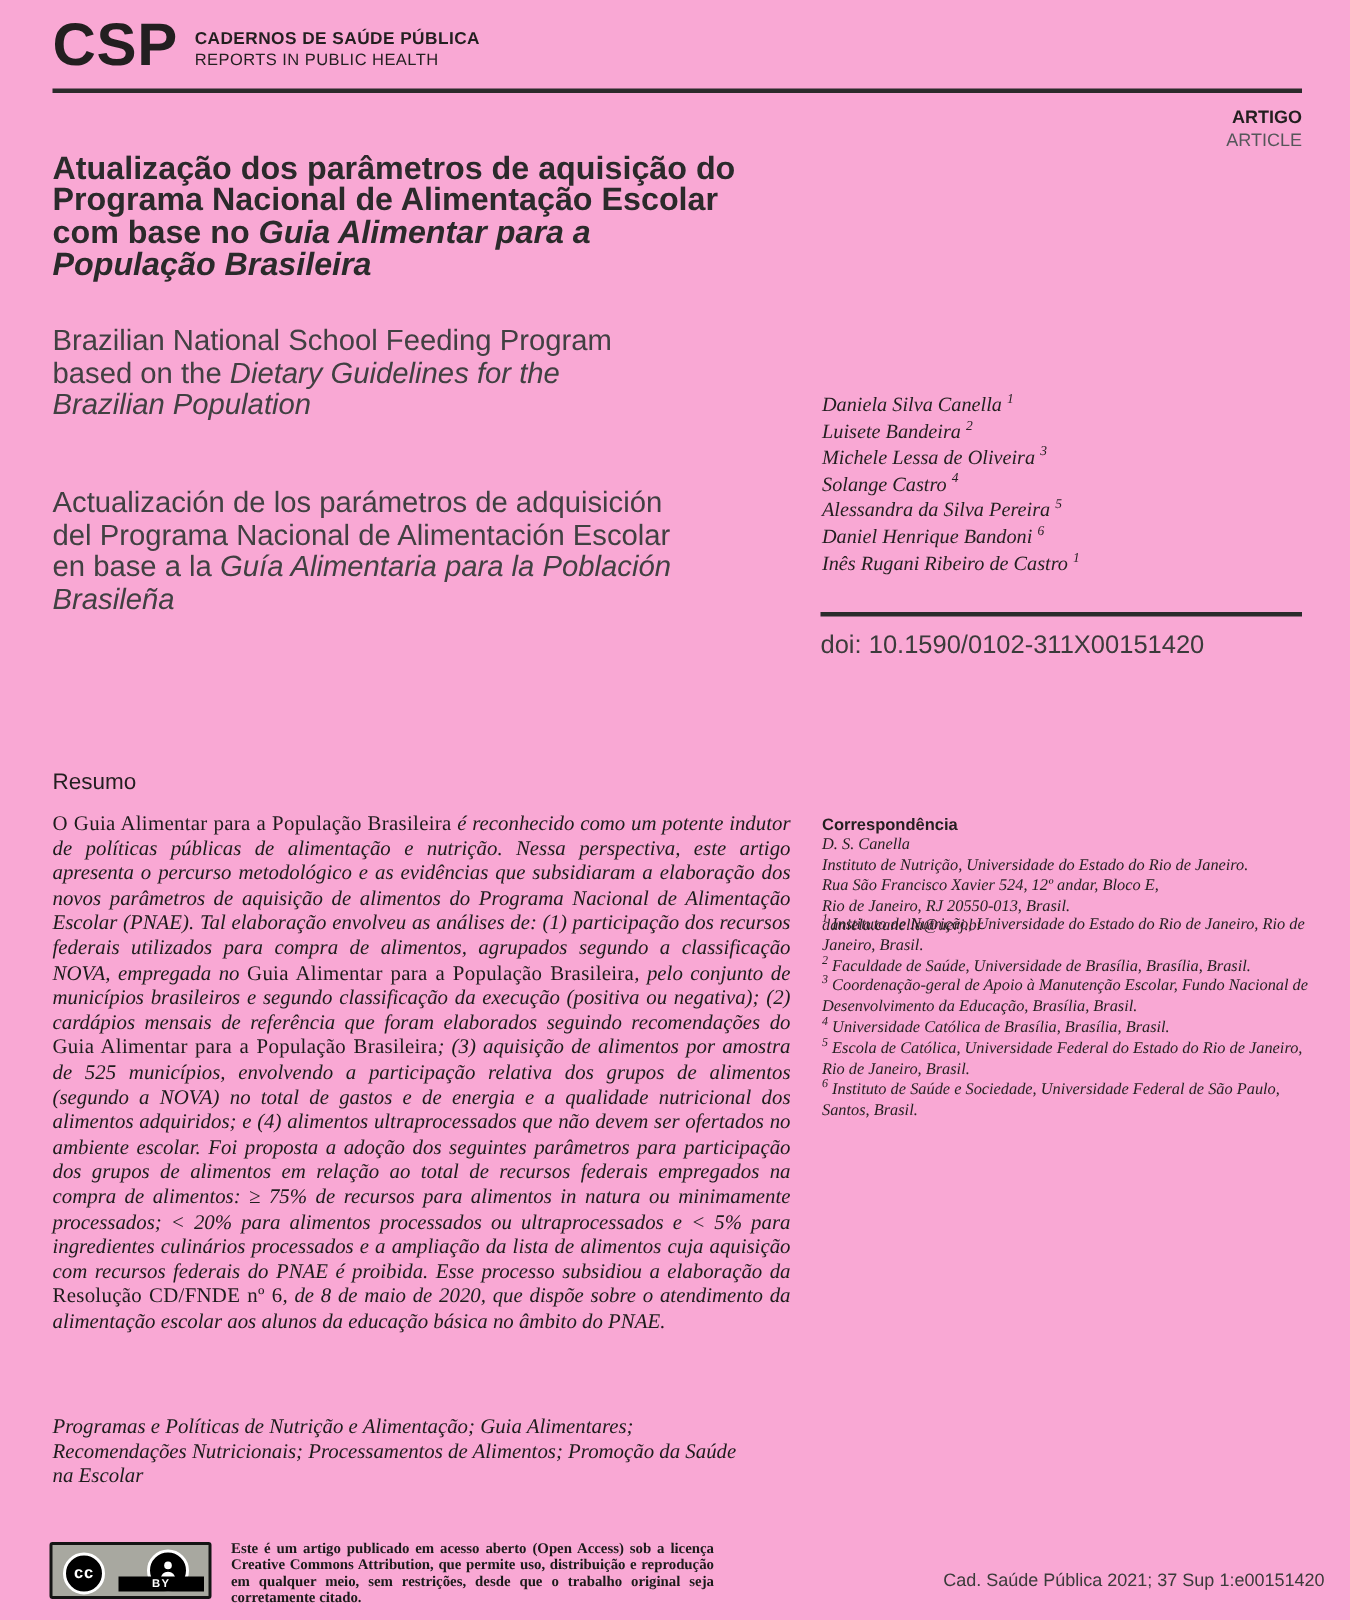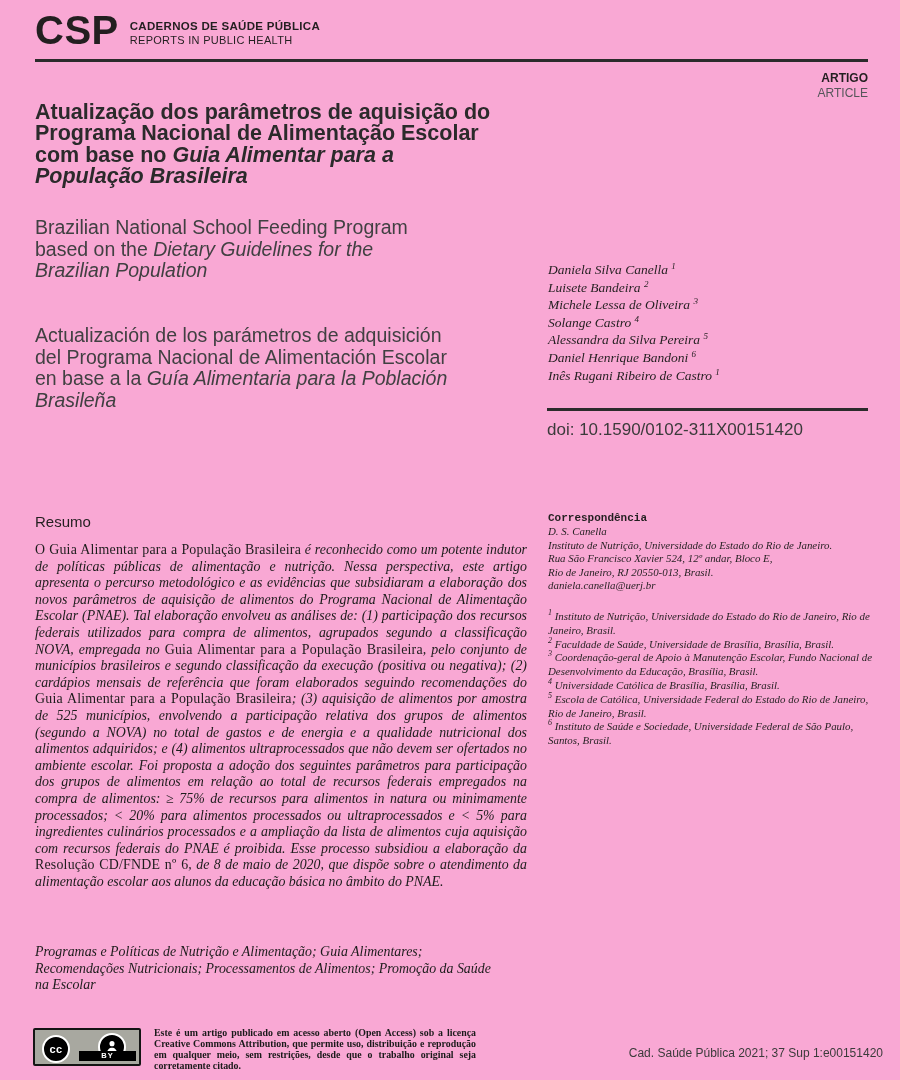--- a/index.html
+++ b/index.html
@@ -41,21 +41,21 @@
   .abstract{position:absolute;left:35px;top:542px;width:492px;font-family:"Liberation Serif",serif;
             font-size:13.9px;line-height:16.6px;text-align:justify;color:#1d1c1c;}
   .abstract .seg-it{font-style:italic;}
   .abstract .seg-rm{font-style:normal;letter-spacing:0.2px;}
   .keywords{position:absolute;left:35px;top:944px;width:462px;font-family:"Liberation Serif",serif;
             font-style:italic;font-size:13.9px;line-height:16.6px;color:#1d1c1c;}
 
   
   .correspondence{position:absolute;left:548px;top:512px;width:330px;font-family:"Liberation Serif",serif;
                   font-size:10.9px;line-height:13.4px;color:#231f20;}
-  .corr-label{font-family:Liberation Mono, monospace;font-weight:700;font-size:11px;font-style:normal;}
+  .corr-label{font-family:Liberation Sans, sans-serif;font-weight:700;font-size:11px;font-style:normal;margin-top:32px;}
   .corr-line{font-style:italic;}
   .affiliations{position:absolute;left:548px;top:610px;width:332px;font-family:"Liberation Serif",serif;
                 font-style:italic;font-size:10.9px;line-height:13.8px;color:#231f20;}
   .affiliations sup{font-size:8px;line-height:0;}
 
   
   .license{position:absolute;left:33px;top:1028px;display:flex;align-items:flex-start;}
   .cc-badge{position:relative;width:108px;height:38px;background:#a8a8a0;border:2px solid #141414;
             border-radius:2px;box-sizing:border-box;flex:0 0 auto;}
   .cc-circle{position:absolute;left:7px;top:5px;width:24px;height:24px;border-radius:50%;

